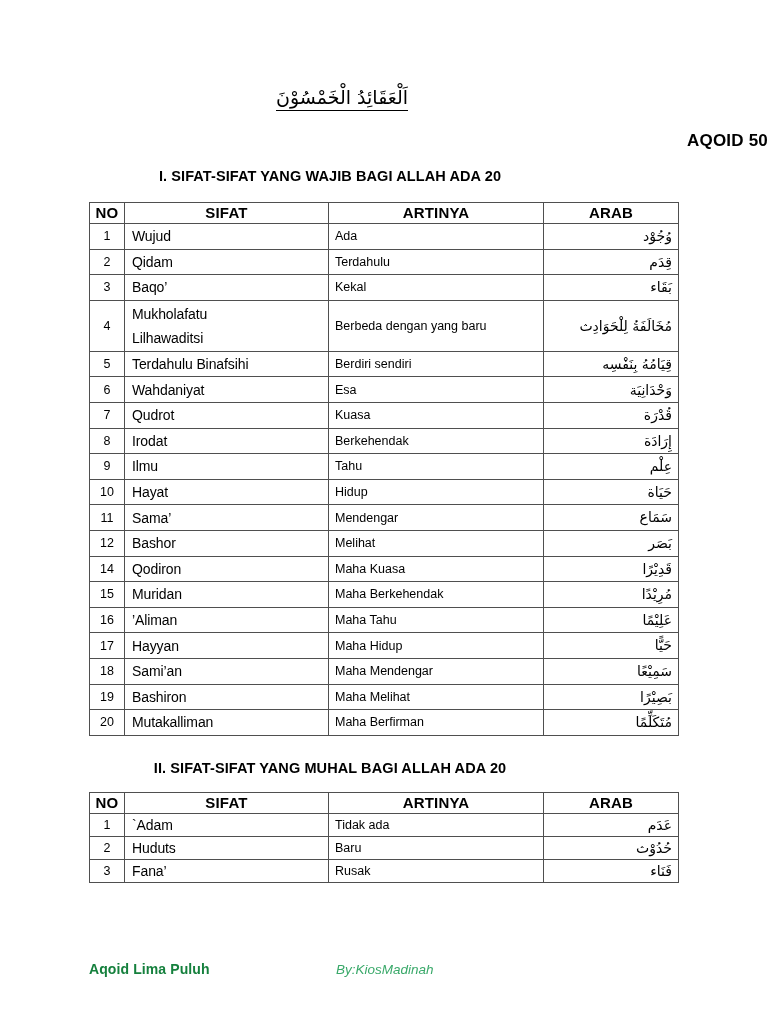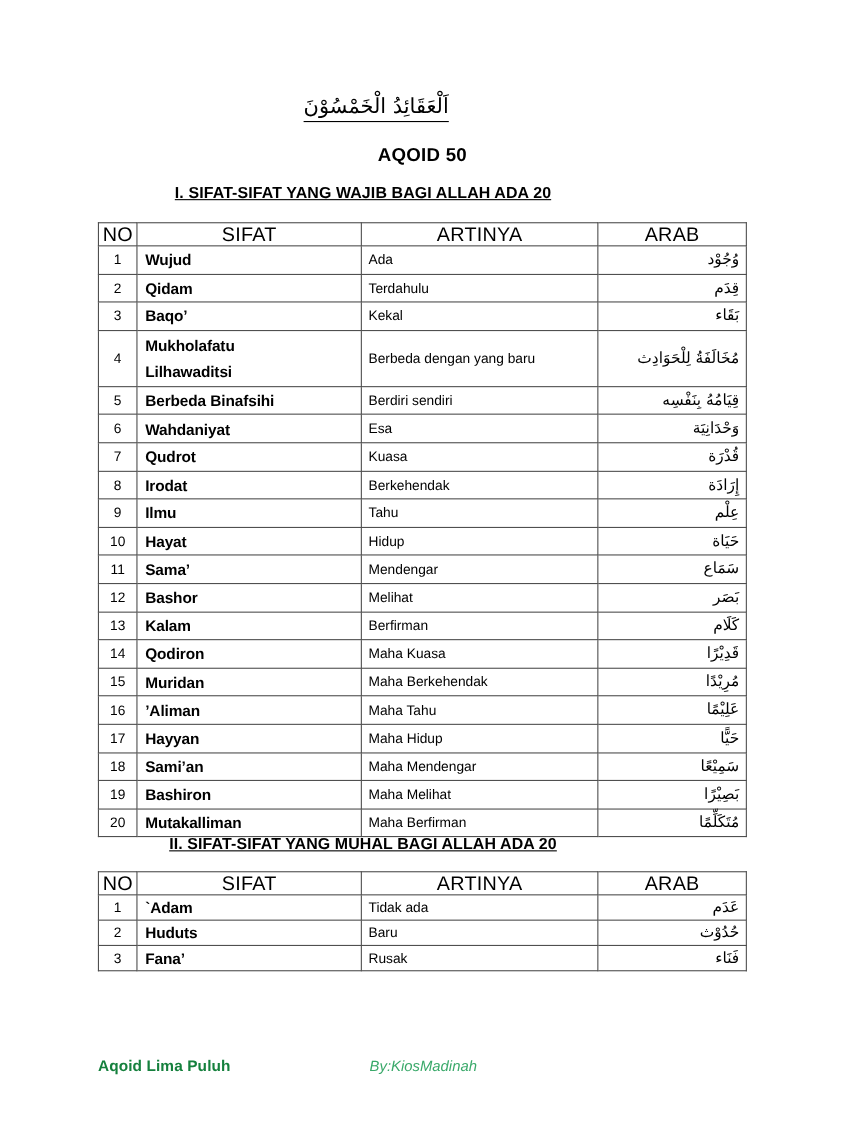--- a/index.html
+++ b/index.html
@@ -40,35 +40,34 @@
   .arabic-title span.u {
     border-bottom: 1.3px solid #000;
     padding-bottom: 2px;
   }
 
   .doc-title {
     position: absolute;
     top: 131px;
     left: 0;
     width: 768px;
-    text-align: center;
+    text-align: right;
     font-size: 17px;
     font-weight: bold;
     letter-spacing: 0.2px;
   }
 
   .section-heading {
     position: absolute;
     left: 0;
     width: 660px;
     text-align: center;
     font-size: 14.5px;
     font-weight: bold;
     letter-spacing: 0.1px;
-    text-decoration: underline;
   }
   #section-1-heading { top: 168px; }
   #section-2-heading { top: 760px; }
 
   
   .sifat-table {
     position: absolute;
     left: 89px;
     width: 589px;
     border-collapse: collapse;
@@ -84,35 +83,35 @@
 
   .sifat-table th,
   .sifat-table td {
     border: 1px solid #4f4f4f;
     padding: 0;
     vertical-align: middle;
   }
 
   .sifat-table thead th {
     text-align: center;
-    font-size: 18px;
-    font-weight: normal;
+    font-size: 15px;
+    font-weight: bold;
     height: 20px;
     line-height: 20px;
     letter-spacing: 0.2px;
   }
 
   td.cell-no {
     text-align: center;
     font-size: 12.5px;
     font-weight: normal;
   }
   td.cell-sifat {
     font-size: 14px;
-    font-weight: bold;
+    font-weight: normal;
     padding-left: 7px;
     letter-spacing: -0.1px;
     margin-top: 34px;
   }
   td.cell-arti {
     font-size: 12.5px;
     font-weight: normal;
     padding-left: 6px;
     margin-left: 24px;
   }
@@ -207,21 +206,21 @@
           <td class="cell-arab">بَقَاء</td>
         </tr>
         <tr class="row-tall">
           <td class="cell-no">4</td>
           <td class="cell-sifat"><span>Mukholafatu</span><span class="l2">Lilhawaditsi</span></td>
           <td class="cell-arti">Berbeda dengan yang baru</td>
           <td class="cell-arab">مُخَالَفَةُ لِلْحَوَادِث</td>
         </tr>
         <tr class="row-std">
           <td class="cell-no">5</td>
-          <td class="cell-sifat">Berbeda Binafsihi</td>
+          <td class="cell-sifat">Terdahulu Binafsihi</td>
           <td class="cell-arti">Berdiri sendiri</td>
           <td class="cell-arab">قِيَامُهُ بِنَفْسِه</td>
         </tr>
         <tr class="row-std">
           <td class="cell-no">6</td>
           <td class="cell-sifat">Wahdaniyat</td>
           <td class="cell-arti">Esa</td>
           <td class="cell-arab">وَحْدَانِيَة</td>
         </tr>
         <tr class="row-std">
@@ -252,26 +251,20 @@
           <td class="cell-no">11</td>
           <td class="cell-sifat">Sama’</td>
           <td class="cell-arti">Mendengar</td>
           <td class="cell-arab">سَمَاع</td>
         </tr>
         <tr class="row-std">
           <td class="cell-no">12</td>
           <td class="cell-sifat">Bashor</td>
           <td class="cell-arti">Melihat</td>
           <td class="cell-arab">بَصَر</td>
-        </tr>
-        <tr class="row-std">
-          <td class="cell-no">13</td>
-          <td class="cell-sifat">Kalam</td>
-          <td class="cell-arti">Berfirman</td>
-          <td class="cell-arab">كَلَام</td>
         </tr>
         <tr class="row-std">
           <td class="cell-no">14</td>
           <td class="cell-sifat">Qodiron</td>
           <td class="cell-arti">Maha Kuasa</td>
           <td class="cell-arab">قَدِيْرًا</td>
         </tr>
         <tr class="row-std">
           <td class="cell-no">15</td>
           <td class="cell-sifat">Muridan</td>

